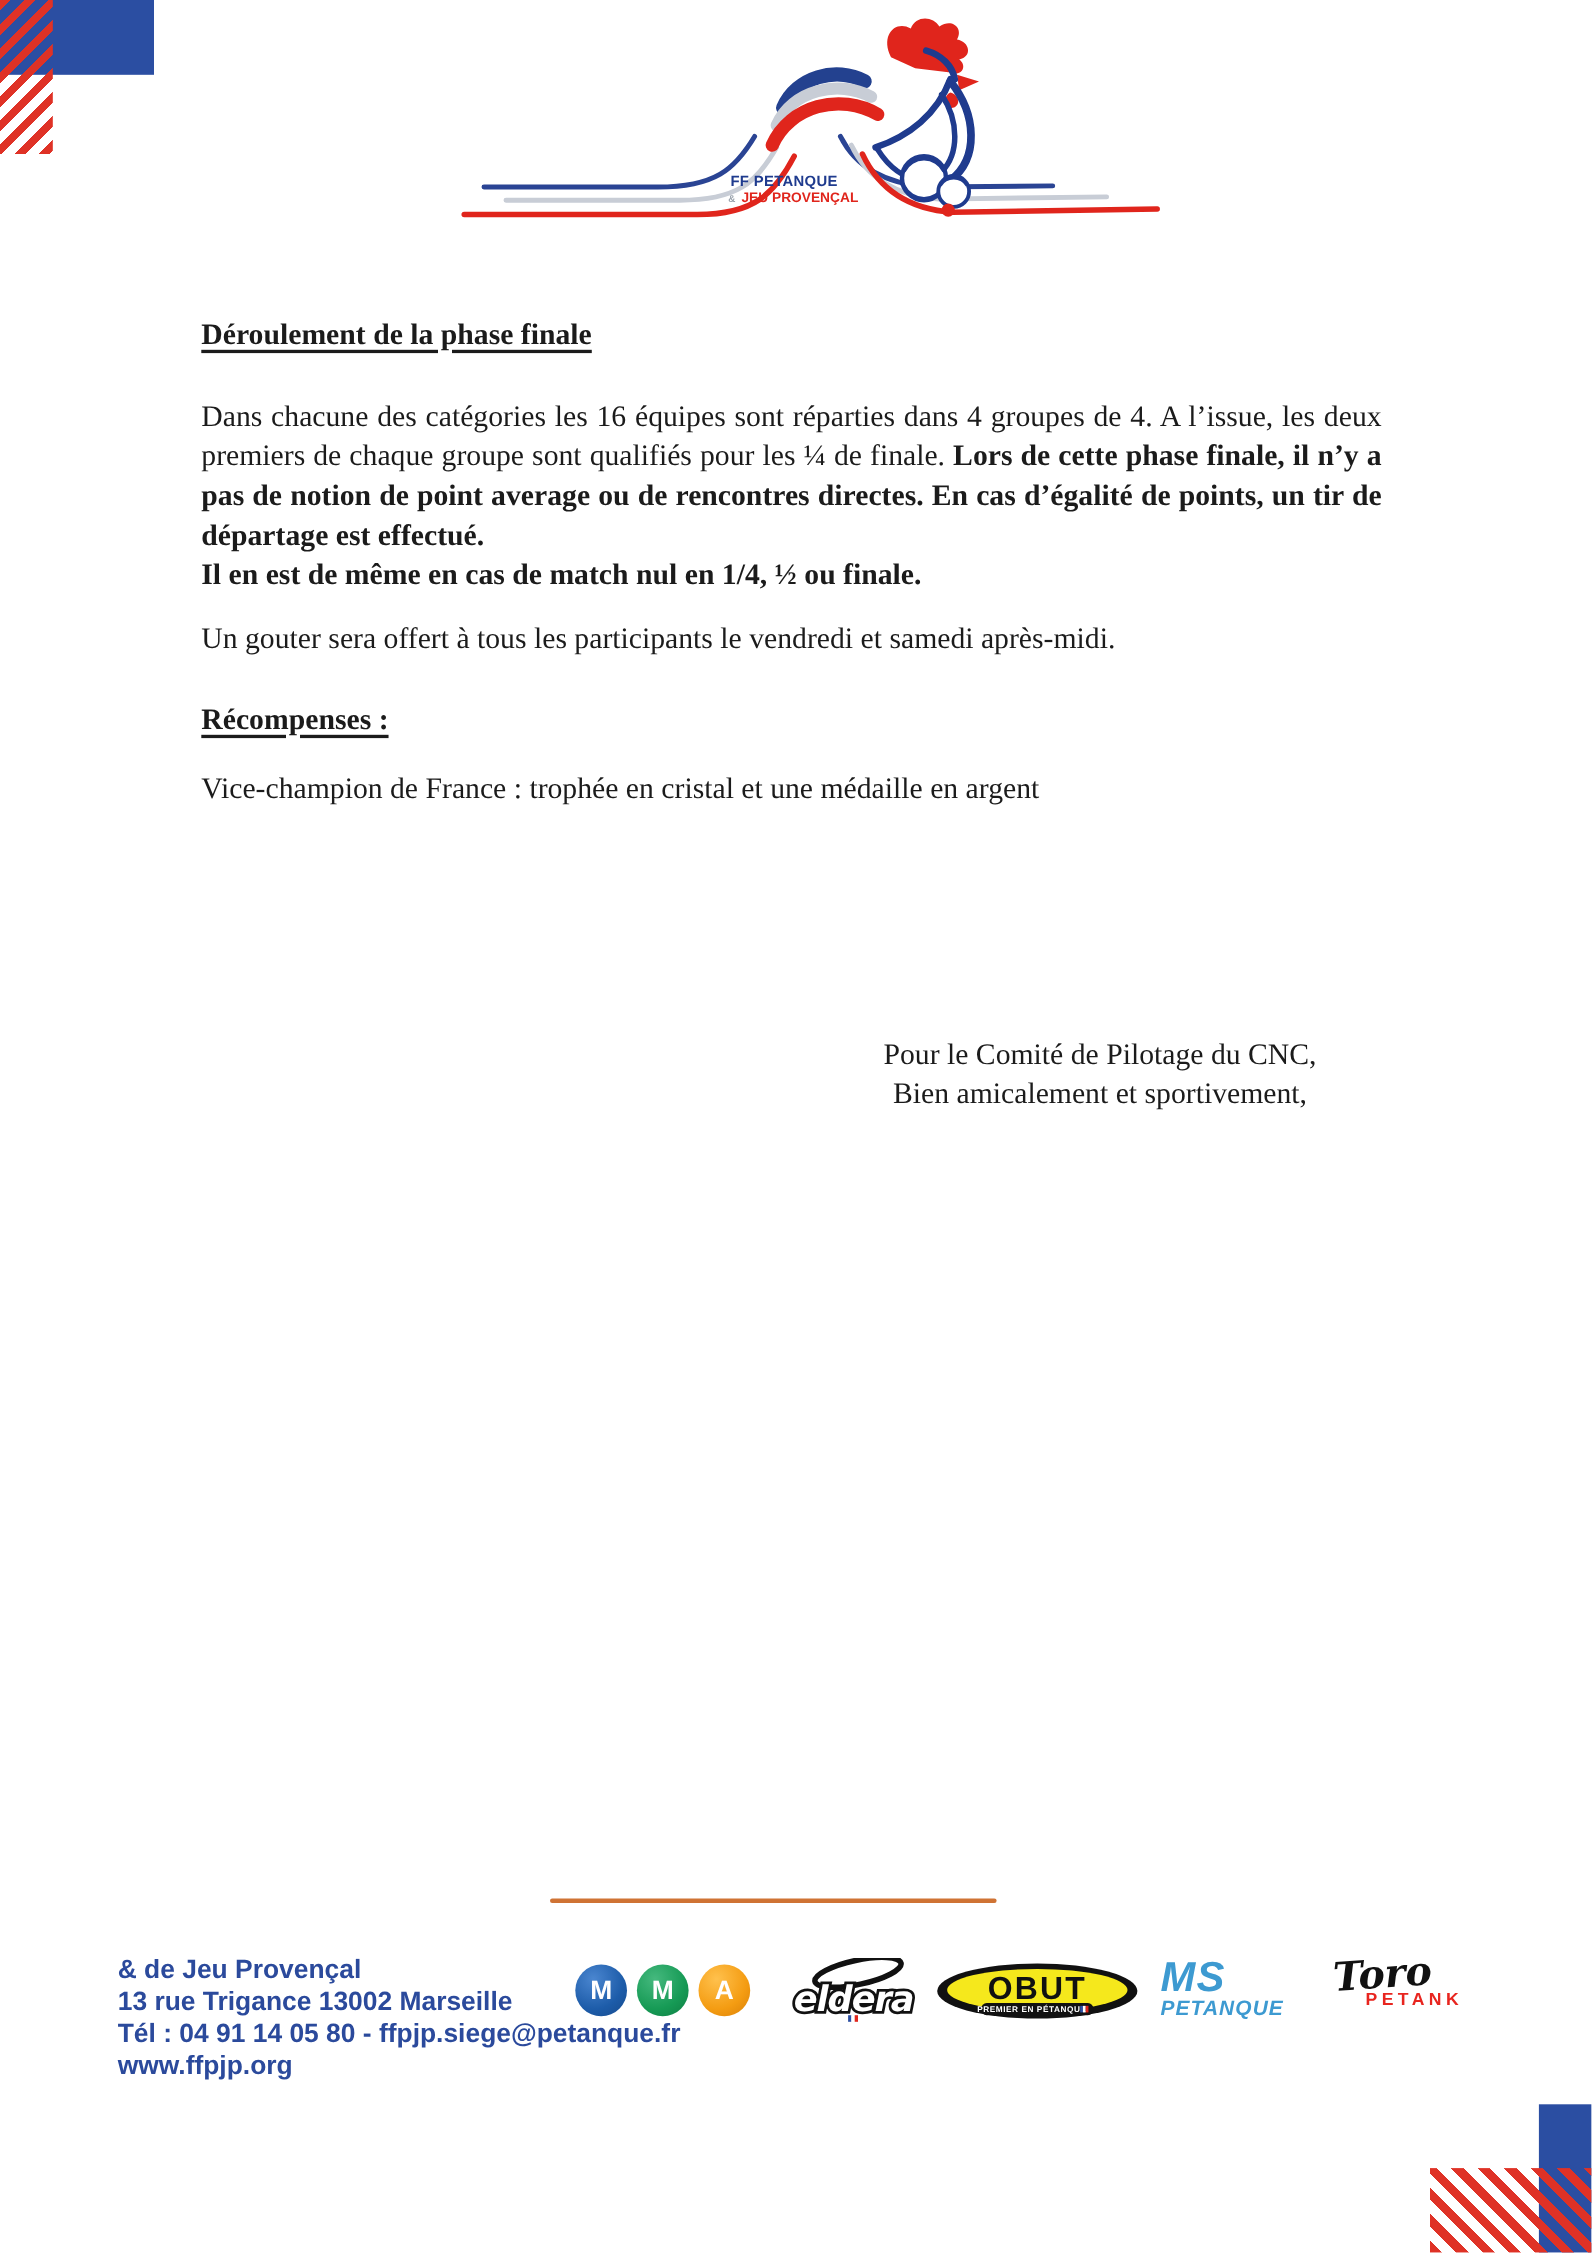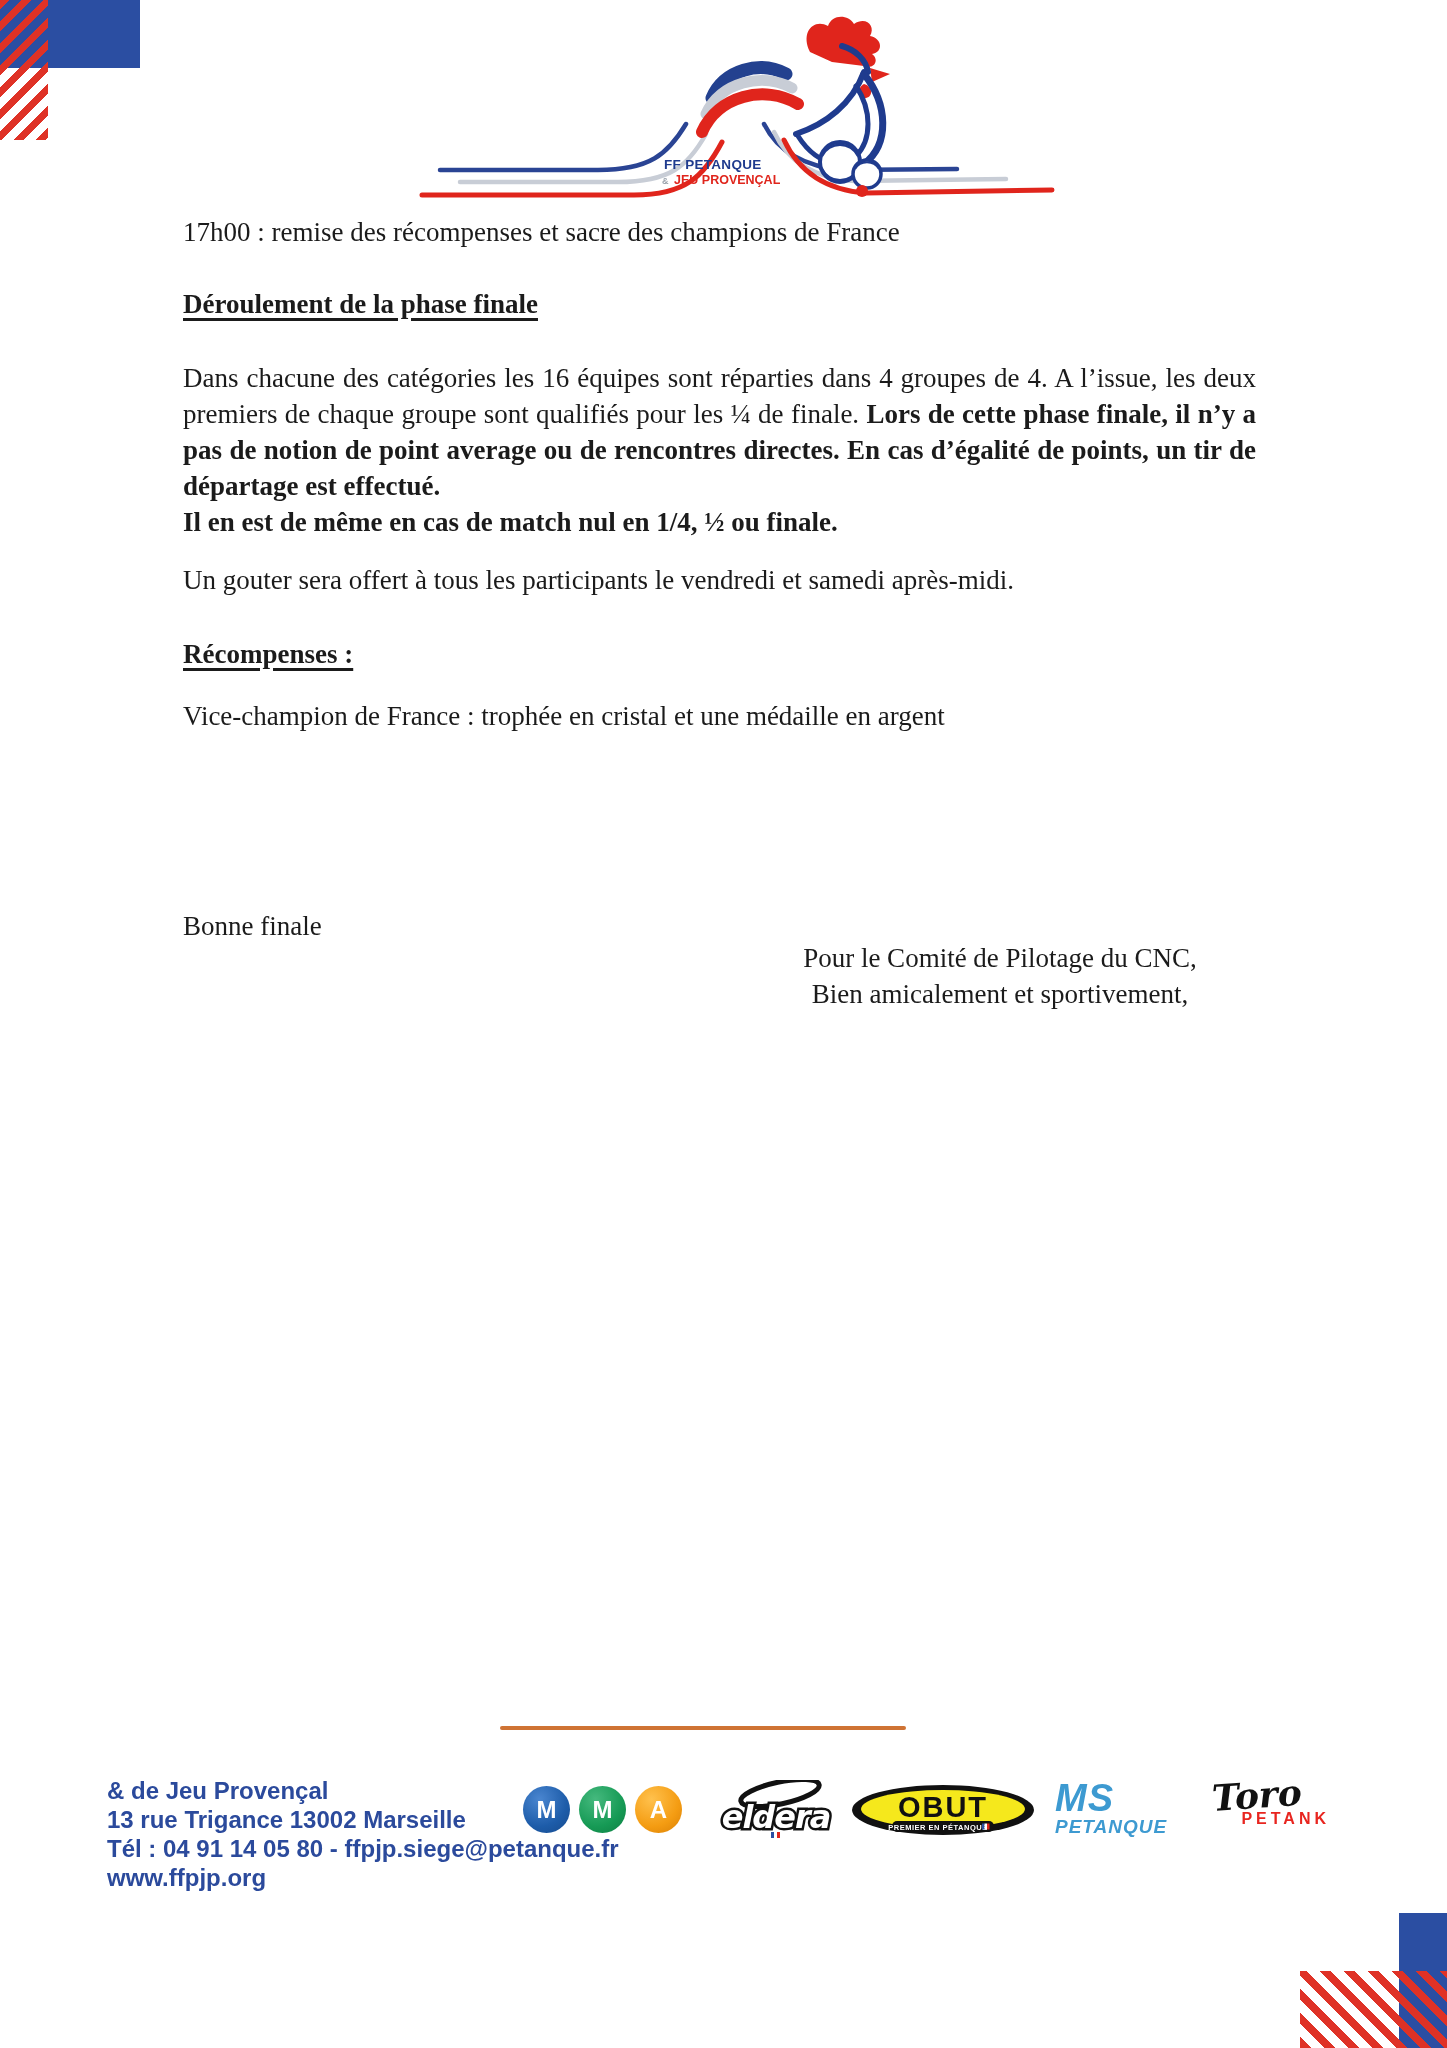--- a/index.html
+++ b/index.html
@@ -92,21 +92,20 @@
       <circle cx="455" cy="162" r="14" fill="#ffffff" stroke="#1f3b8e" stroke-width="3.5"></circle>
       <path d="M 443 157 A 14 14 0 0 1 467 157" fill="none" stroke="#1f3b8e" stroke-width="2"></path>
       <circle cx="450" cy="179" r="6" fill="#e0251c"></circle>
     </g>
 
     <text x="252" y="157" font-family="Liberation Sans, sans-serif" font-weight="900" font-size="13.5" letter-spacing="0.3" fill="#1f3b8e">FF PETANQUE</text>
     <text x="250" y="172" font-family="Liberation Sans, sans-serif" font-weight="900" font-size="9" fill="#9aa3ad">&amp;</text>
     <text x="262" y="172" font-family="Liberation Sans, sans-serif" font-weight="900" font-size="12.5" fill="#e0251c">JEU PROVENÇAL</text>
   </svg>
 
-  <div class="blk" style="top:214px;">17h00 : remise des récompenses et sacre des champions de France</div>
 
   <div class="blk" style="top:286px;">
     <span class="heading">Déroulement de la phase finale</span>
   </div>
 
   <div class="blk" style="top:360px;">
     <div class="justified">
       <span>Dans chacune des catégories les 16 équipes sont réparties dans 4 groupes de 4. A l’issue, les deux premiers de chaque groupe sont qualifiés pour les ¼ de finale. </span>
       <span class="b">Lors de cette phase finale, il n’y a pas de notion de point average ou de rencontres directes. En cas d’égalité de points, un tir de départage est effectué.</span>
     </div>
@@ -116,21 +115,20 @@
   <div class="blk" style="top:562px;">Un gouter sera offert à tous les participants le vendredi et samedi après-midi.</div>
 
   <div class="blk" style="top:636px;">
     <span class="heading">Récompenses :</span>
   </div>
 
   <div class="blk" style="top:698px;">
     <div>Vice-champion de France : trophée en cristal et une médaille en argent</div>
   </div>
 
-  <div class="blk" style="top:908px;">Bonne finale</div>
 
   <div class="sig">
     <div>Pour le Comité de Pilotage du CNC,</div>
     <div>Bien amicalement et sportivement,</div>
   </div>
 
   <div class="divider"></div>
 
   <div class="org">
     <div>&amp; de Jeu Provençal</div>

